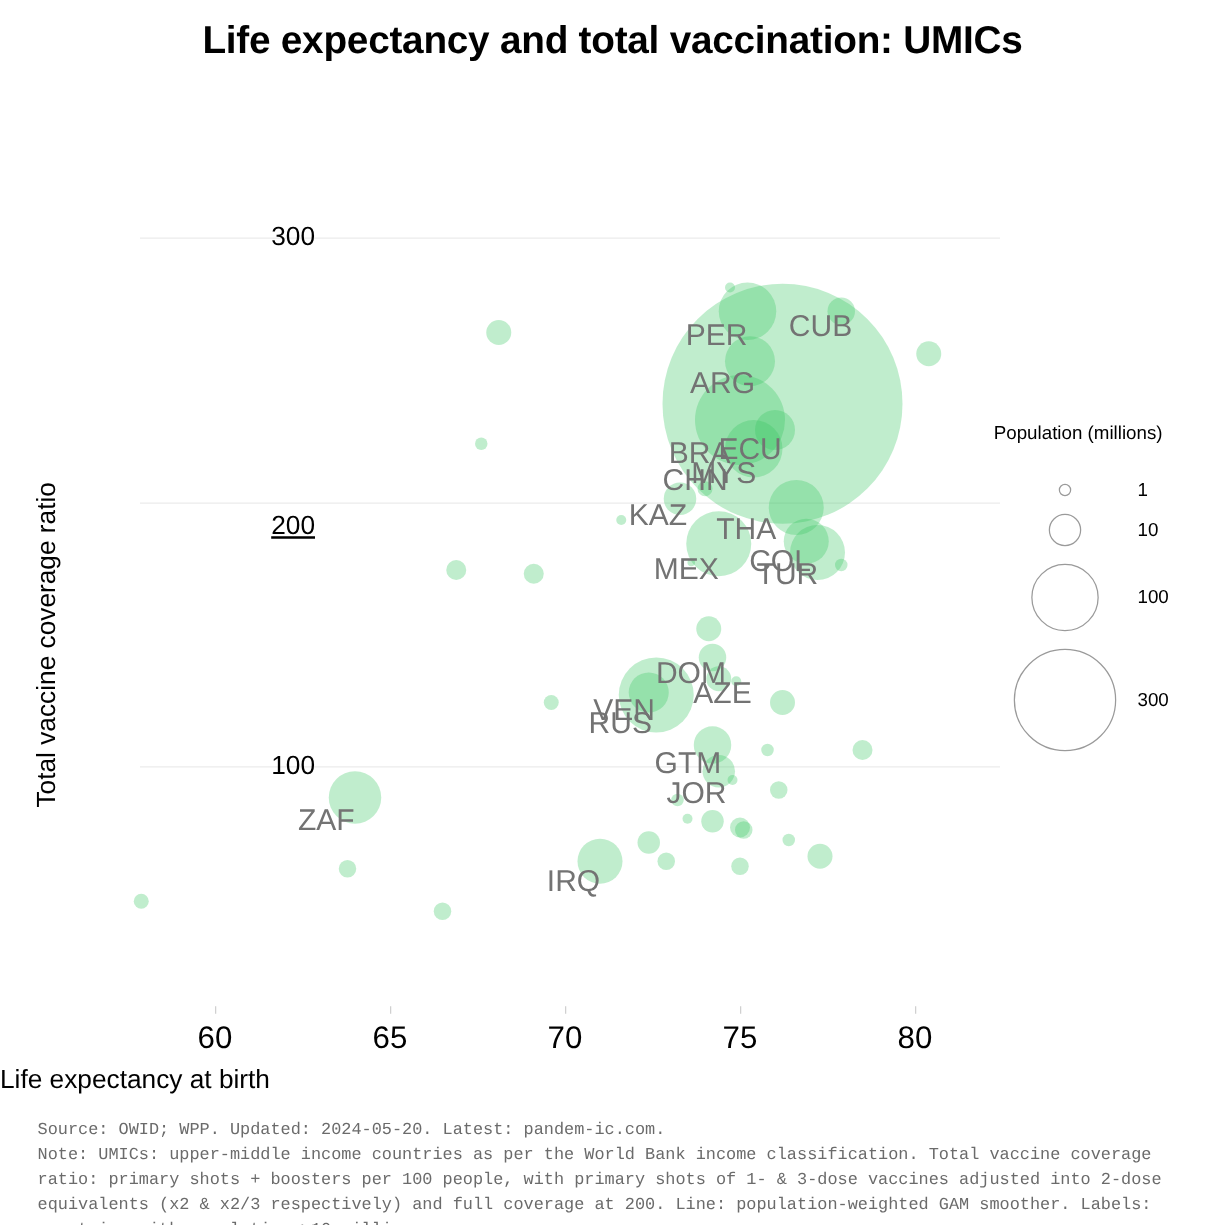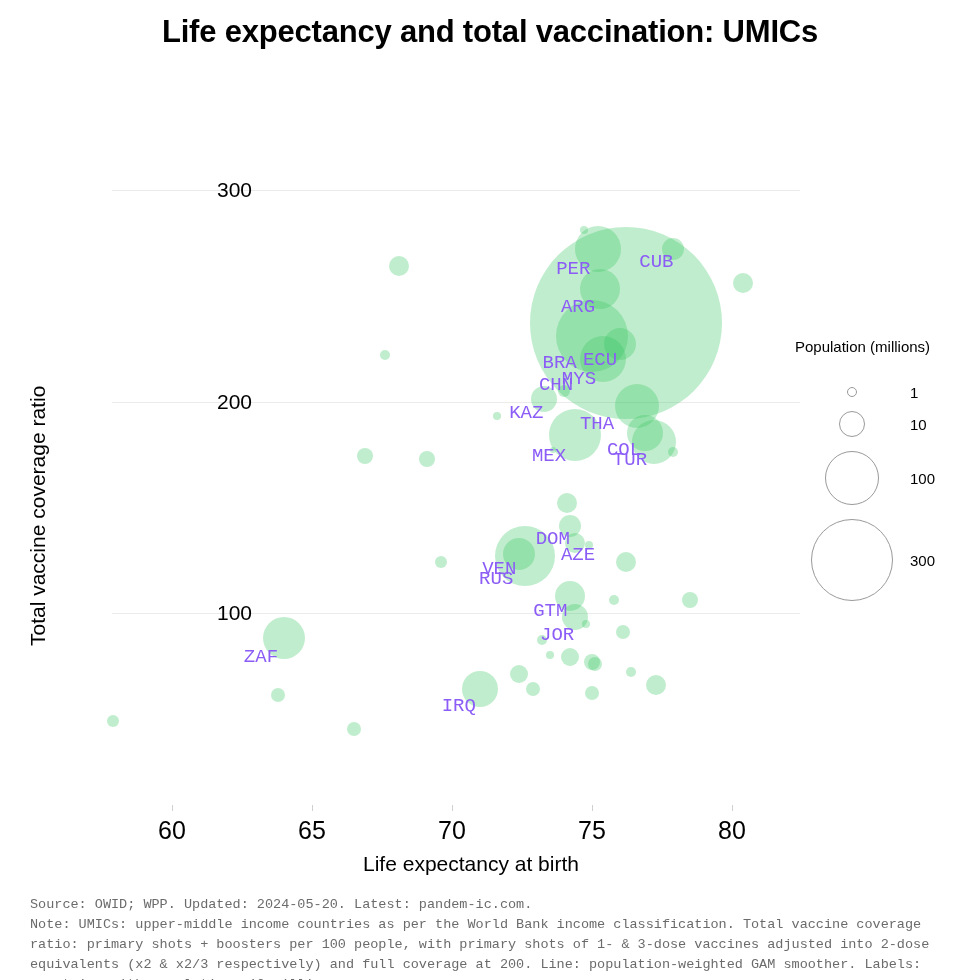--- a/index.html
+++ b/index.html
@@ -15,28 +15,28 @@
 
   .ytick{position:absolute;right:728px;width:120px;text-align:right;
          font-size:21px;color:#000;transform:translateY(-50%);}
   #ylab{position:absolute;font-size:21px;color:#000;white-space:nowrap;
         transform:rotate(-90deg);transform-origin:left top;
         left:26px;top:646px;}
 
   .xtickmark{position:absolute;top:805px;width:1px;height:6px;background:#D0D0D0;}
   .xtick{position:absolute;top:816px;font-size:25px;text-align:center;
          width:80px;margin-left:-40px;}
-  #xlab{position:absolute;top:852px;left:0;width:880px;text-align:center;
-        font-size:21px;padding-left:31px;}
+  #xlab{position:absolute;top:852px;left:0;width:880px;
+        font-size:21px;}
 
   .bubble{position:absolute;border-radius:50%;
           background:rgba(60,200,100,0.32);
           transform:translate(-50%,-50%);}
-  .blabel{position:absolute;font-size:19px;color:#8b5cf6;white-space:nowrap;
-          transform:translate(-50%,-50%);font-family:Liberation Mono, monospace;}
+  .blabel{position:absolute;font-size:24px;color:#737373;white-space:nowrap;
+          transform:translate(-50%,-50%);}
 
   
   #legend{position:absolute;left:795px;top:338px;width:185px;}
   #legend-title{font-size:15px;color:#000;margin-bottom:6px;white-space:nowrap;}
   .lg-circle{position:absolute;border-radius:50%;border:1px solid #9a9a9a;
              background:transparent;transform:translate(-50%,-50%);left:57px;}
   .lg-text{position:absolute;left:115px;font-size:15px;transform:translateY(-50%);}
 
   #footer{position:absolute;left:30px;top:895px;width:930px;
           font-size:13.5px;color:#6b6b6b;line-height:1.48;}
@@ -48,21 +48,21 @@
 <div id="title">Life expectancy and total vaccination: UMICs</div>
 
 <div id="panel">
     <div class="gridline" style="top: 463px;"></div>
     <div class="gridline" style="top: 251.5px;"></div>
     <div class="gridline" style="top: 40px;"></div>
   </div>
 
 <div id="chart-layer">
     <div class="ytick" style="top: 613px;">100</div>
-    <div class="ytick" style="top: 402px;">200</div>
+    <div class="ytick" style="top: 421px; text-decoration: underline;">200</div>
     <div class="ytick" style="top: 190px;">300</div>
     <div class="xtickmark" style="left: 172px;"></div>
     <div class="xtick" style="left: 172px;">60</div>
     <div class="xtickmark" style="left: 312px;"></div>
     <div class="xtick" style="left: 312px;">65</div>
     <div class="xtickmark" style="left: 452px;"></div>
     <div class="xtick" style="left: 452px;">70</div>
     <div class="xtickmark" style="left: 592px;"></div>
     <div class="xtick" style="left: 592px;">75</div>
     <div class="xtickmark" style="left: 732px;"></div>

